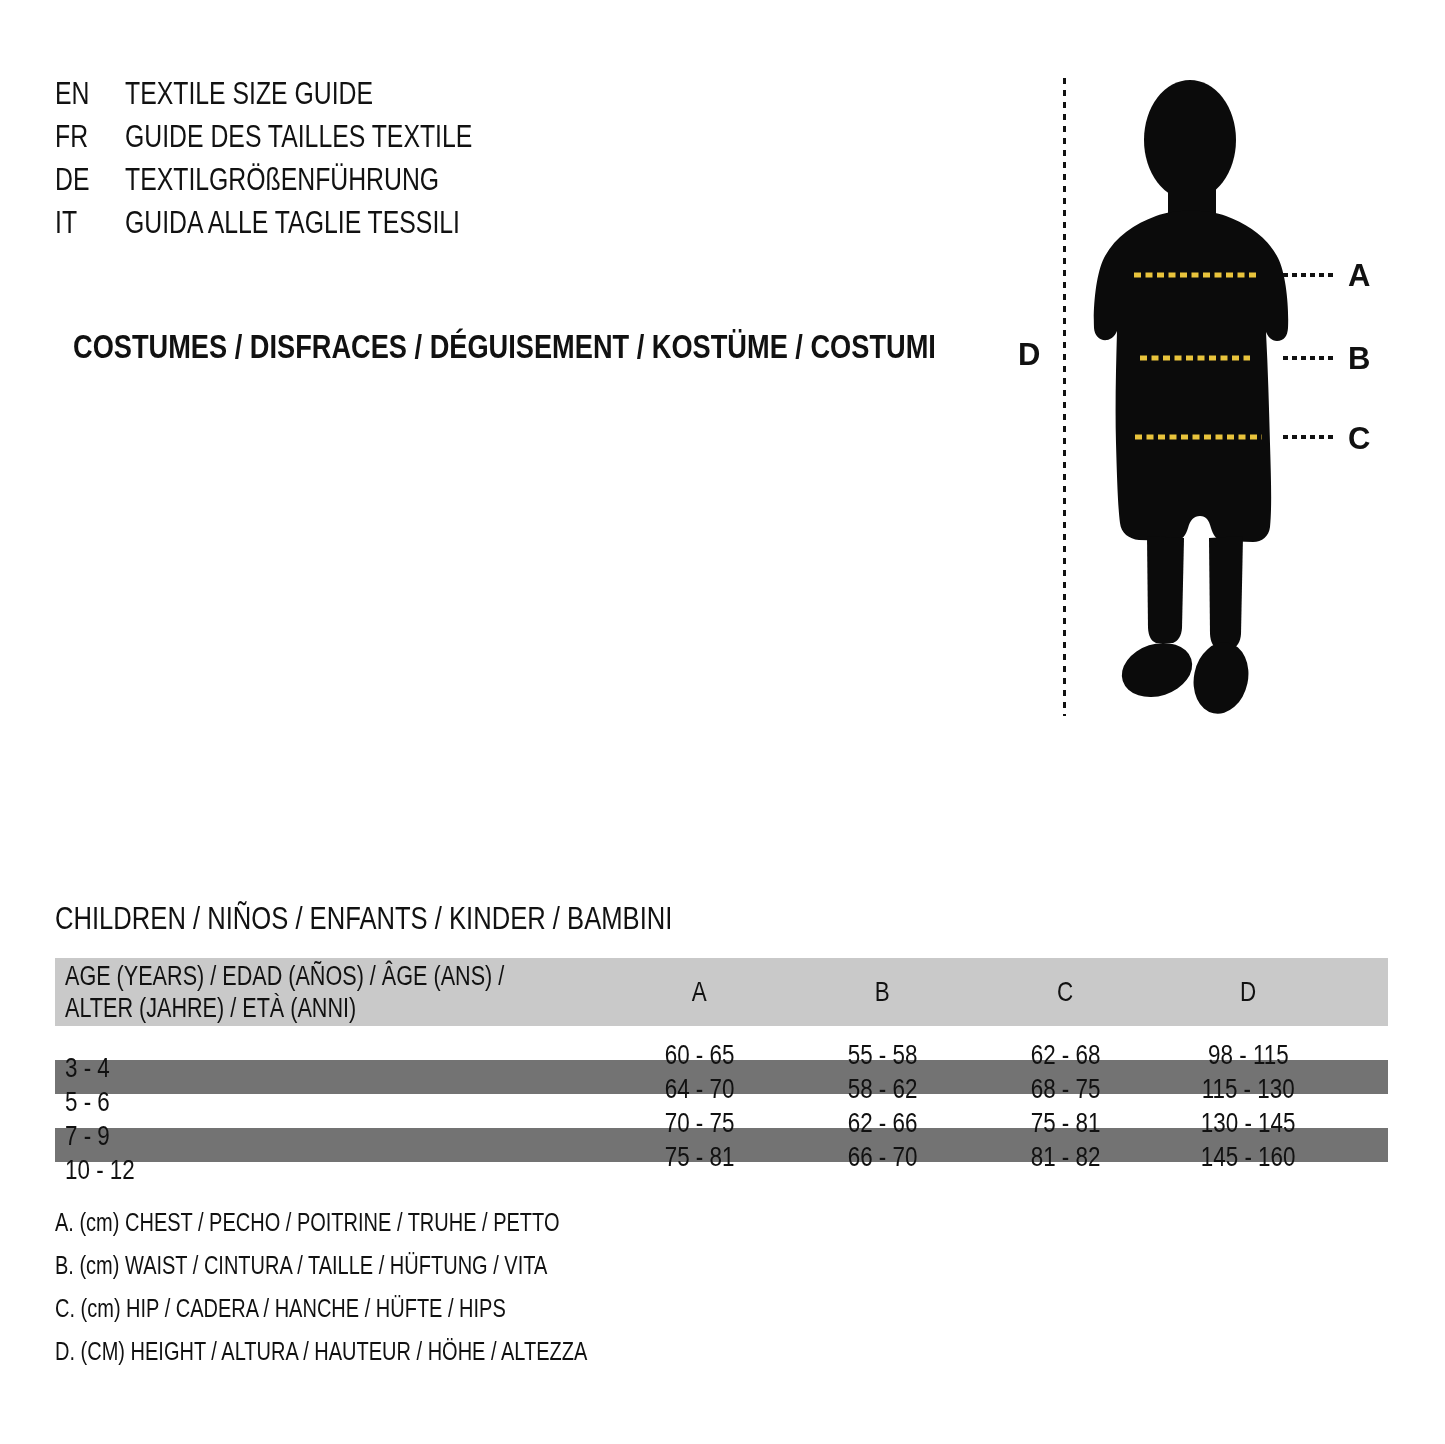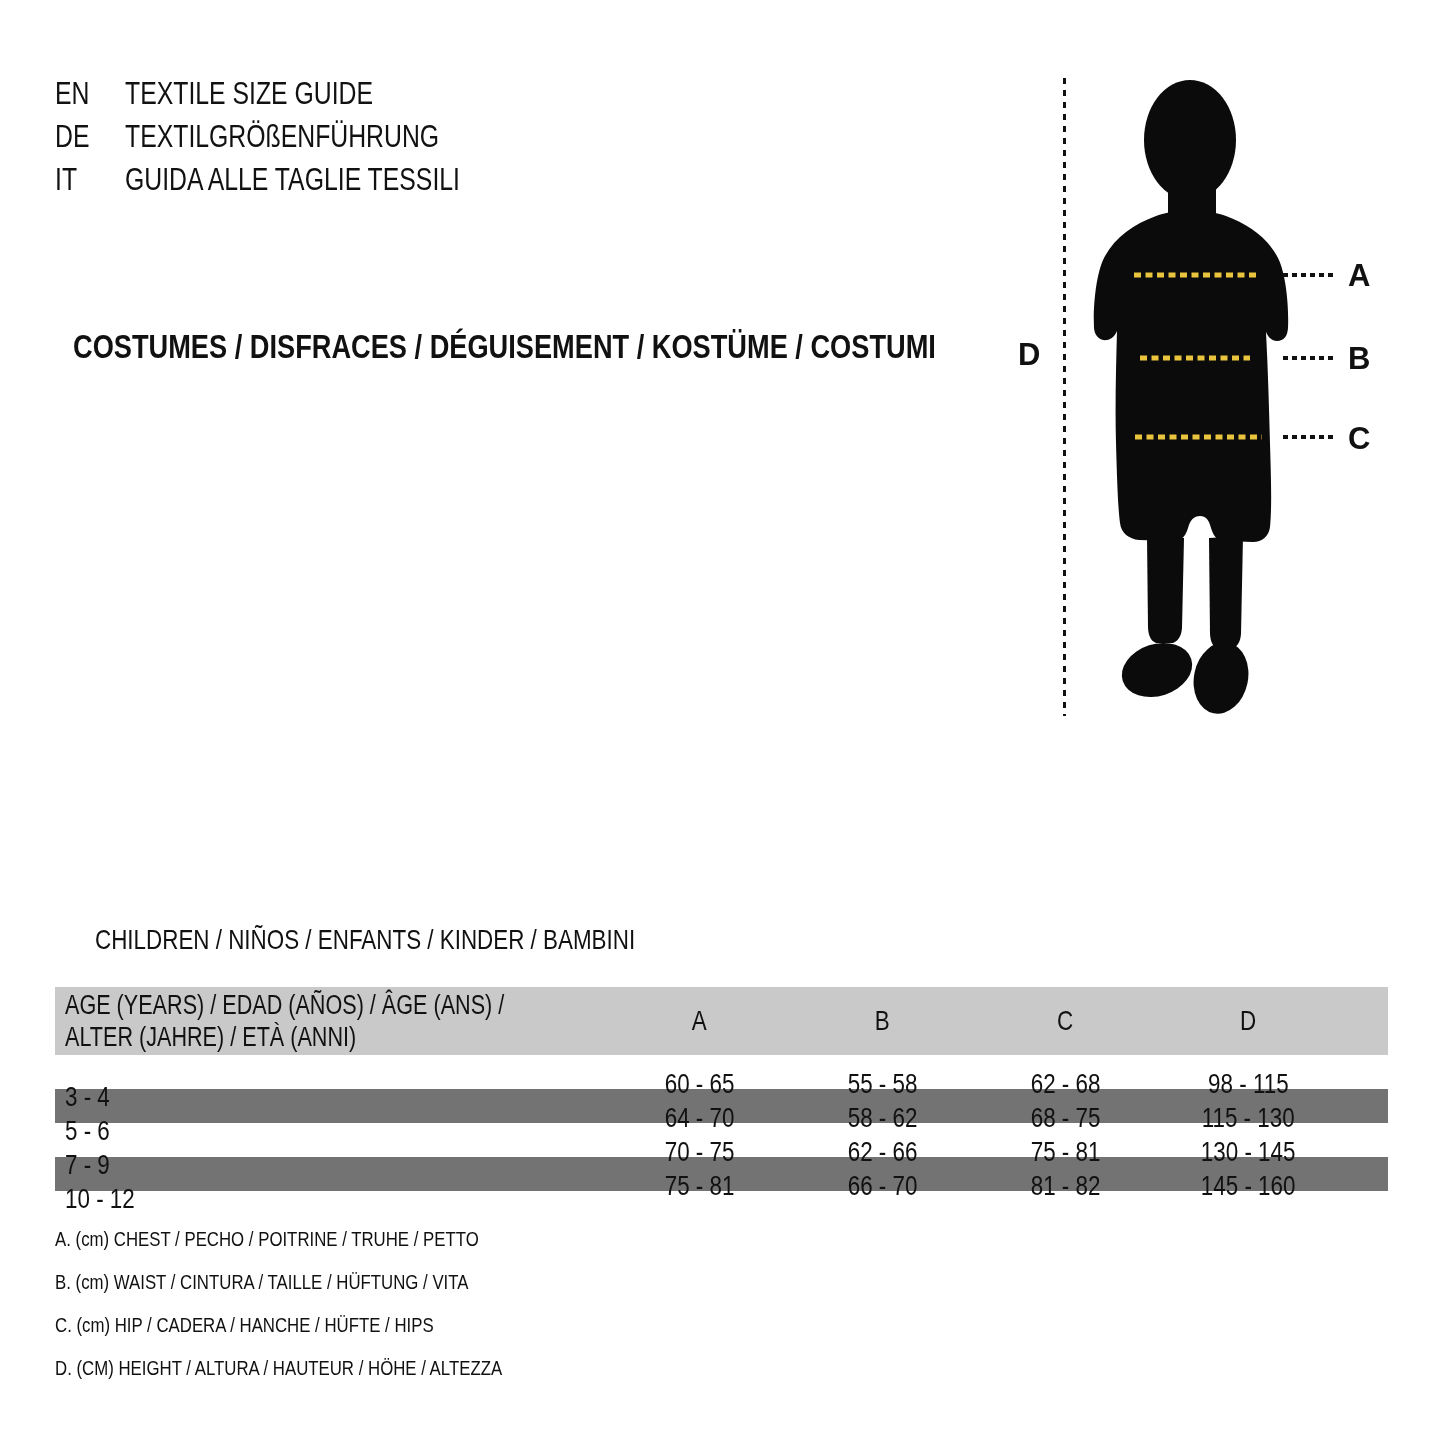--- a/index.html
+++ b/index.html
@@ -36,42 +36,46 @@
   .connector{
     position:absolute;height:4px;width:50px;left:293px;
     background:repeating-linear-gradient(90deg,#111 0 5px,transparent 5px 9px);
   }
   .connector-a{top:213px;}
   .connector-b{top:296px;}
   .connector-c{top:375px;}
   .silhouette-svg{position:absolute;left:100px;top:18px;}
 
   
-  .section-title{position:absolute;left:55px;top:924px;font-size:28px;margin-left:40px;}
+  .section-title{position:absolute;left:55px;top:900px;font-size:32px;}
   .size-table{position:absolute;left:55px;top:958px;width:1333px;font-size:28px;}
   .tgrid{display:grid;grid-template-columns:553px 183px 183px 183px 183px 48px;align-items:center;}
-  .thead{background:#c9c9c9;height:68px;margin-top:29px;}
+  .thead{background:#c9c9c9;height:68px;}
   .thead .age-head{padding-left:10px;font-size:27px;line-height:32px;}
   .col-letter{text-align:center;justify-self:center;}
   .trow{height:34px;}
   .trow.stripe{background:#737373;}
   .age-cell{padding-left:10px;margin-top:26px;}
   .val-cell{justify-self:center;}
 
   
   .legend{position:absolute;left:55px;top:1208px;}
-  .legend-row{height:43px;display:flex;align-items:flex-end;font-size:21px;}
+  .legend-row{height:43px;display:flex;align-items:flex-start;font-size:25px;}
 </style>
 </head>
 <body>
 
 <div class="lang-list">
   <div class="lang-row">
     <span class="lang-code"><span class="cond">EN</span></span>
     <span><span class="cond">TEXTILE SIZE GUIDE</span></span>
+  </div>
+  <div class="lang-row">
+    <span class="lang-code"><span class="cond">FR</span></span>
+    <span><span class="cond">GUIDE DES TAILLES TEXTILE</span></span>
   </div>
   <div class="lang-row">
     <span class="lang-code"><span class="cond">DE</span></span>
     <span><span class="cond">TEXTILGRÖßENFÜHRUNG</span></span>
   </div>
   <div class="lang-row">
     <span class="lang-code"><span class="cond">IT</span></span>
     <span><span class="cond">GUIDA ALLE TAGLIE TESSILI</span></span>
   </div>
 </div>

